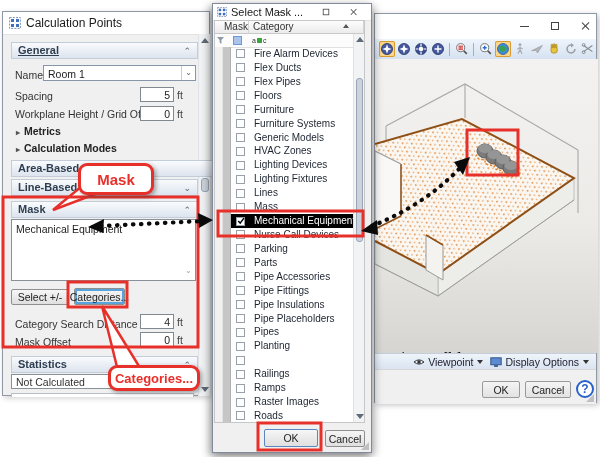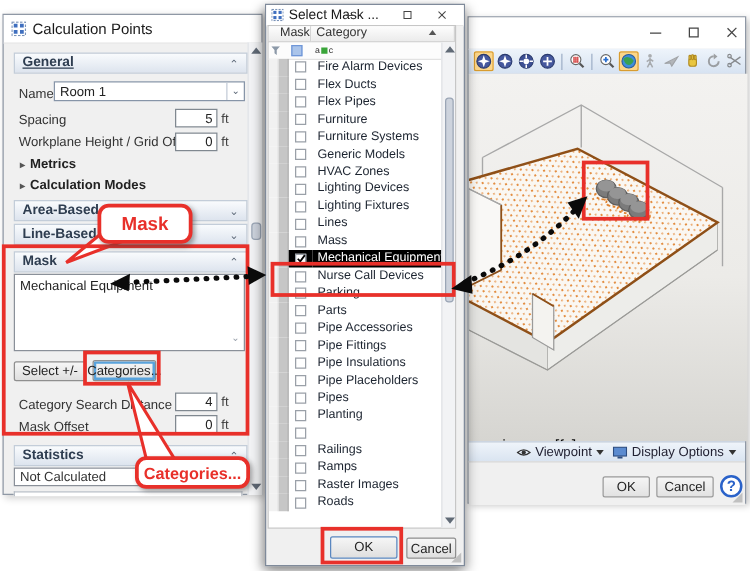--- a/index.html
+++ b/index.html
@@ -277,21 +277,21 @@
     </div>
     <span class="lab" style="left:12px;top:78px;">Spacing</span>
     <input class="inp" style="left: 137px; top: 75px; width: 34px; height: 15px;" value="5">
     <span class="unit" style="left:174px;top:77px;">ft</span>
     <span class="lab" style="left:12px;top:96px;">Workplane Height / Grid Offset</span>
     <input class="inp" style="left: 137px; top: 94px; width: 34px; height: 15px;" value="0">
     <span class="unit" style="left:174px;top:96px;">ft</span>
     <span class="exp" style="left:13px;top:113px;"><span class="tri">▸</span><span>Metrics</span></span>
     <span class="exp" style="left:13px;top:130px;"><span class="tri">▸</span><span>Calculation Modes</span></span>
 
-    <div class="hdr" style="left:8px;top:148px;width:187px;">
+    <div class="hdr" style="left:8px;top:148px;width:219px;">
       <span>Area-Based</span><span class="chev">⌄</span>
     </div>
     <div class="hdr" style="left:8px;top:167px;width:187px;">
       <span>Line-Based</span><span class="chev">⌄</span>
     </div>
 
     <div class="hdr" style="left:8px;top:189px;width:187px;">
       <span>Mask</span><span class="chev">⌃</span>
     </div>
     <div class="abs" id="mask-items" style="left:8px;top:207px;width:185px;height:62px;background:#fff;border:1px solid #8a9099;box-sizing:border-box;font-size:10.5px;color:#222;padding:3px 0 0 4px;">
@@ -382,20 +382,28 @@
               <span class="cbx"></span>
             </span>
             <span class="g-lbl">Flex Pipes</span>
           </div>
           <div class="g-row">
             <span class="g-ind"></span>
             <span class="g-strip"></span>
             <span class="g-cb">
               <span class="cbx"></span>
             </span>
+            <span class="g-lbl">Floors</span>
+          </div>
+          <div class="g-row">
+            <span class="g-ind"></span>
+            <span class="g-strip"></span>
+            <span class="g-cb">
+              <span class="cbx"></span>
+            </span>
             <span class="g-lbl">Furniture</span>
           </div>
           <div class="g-row">
             <span class="g-ind"></span>
             <span class="g-strip"></span>
             <span class="g-cb">
               <span class="cbx"></span>
             </span>
             <span class="g-lbl">Furniture Systems</span>
           </div>

